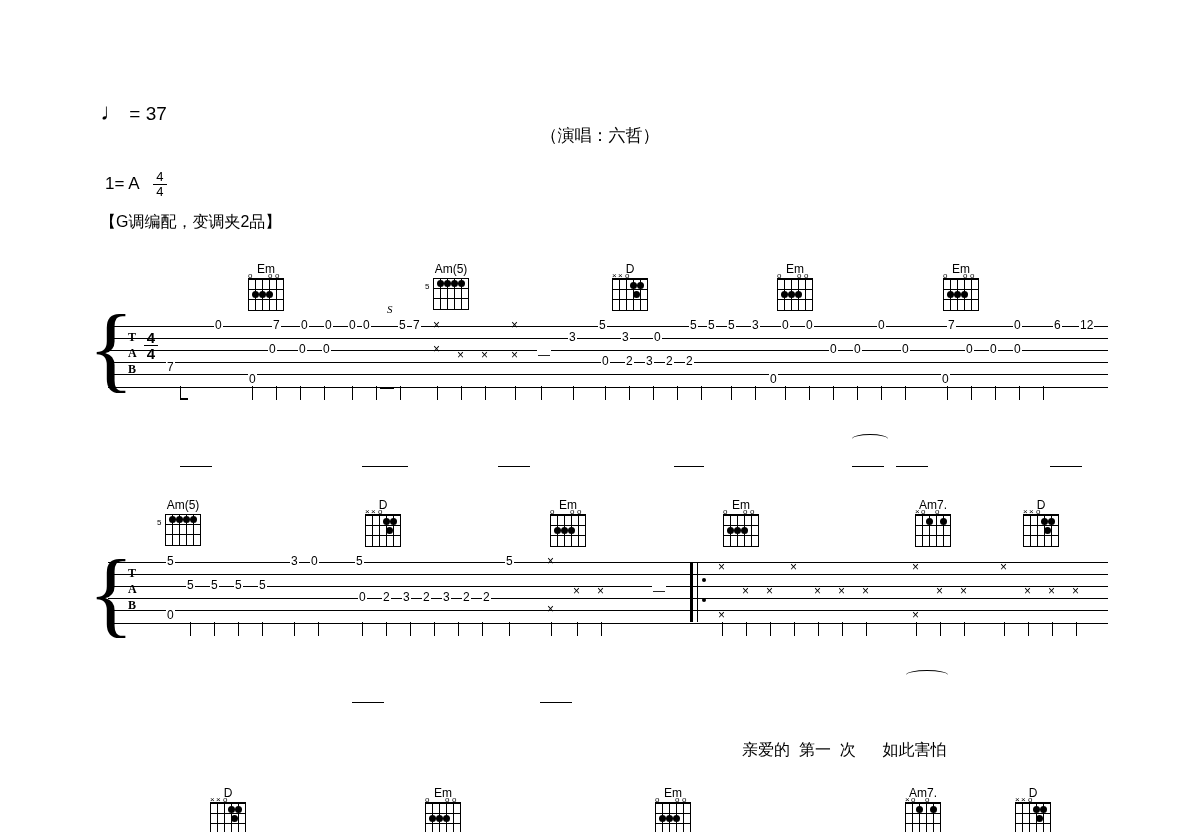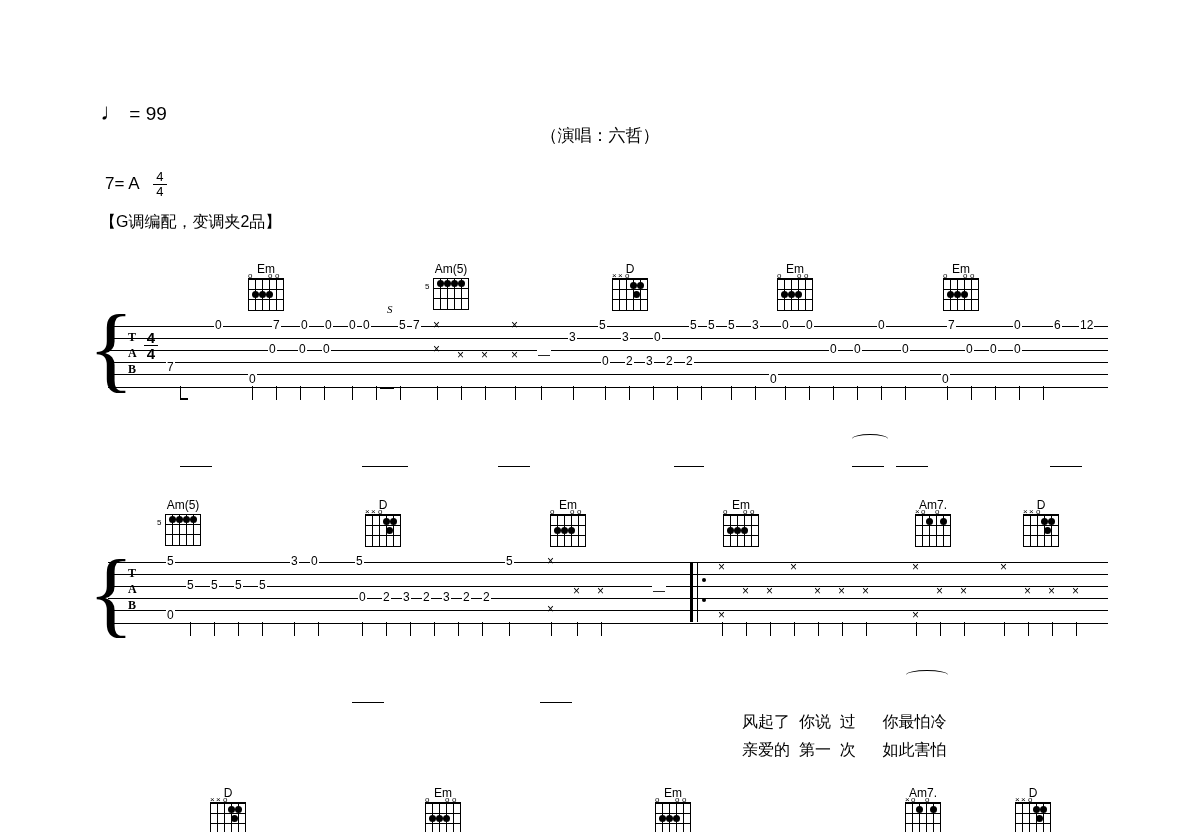--- a/index.html
+++ b/index.html
@@ -62,27 +62,27 @@
   .repeat-dots i{position:absolute;width:4px;height:4px;border-radius:50%;background:#000;}
   .sgliss{position:absolute;font-size:11px;font-style:italic;font-family:"Liberation Serif",serif;}
 </style>
 </head>
 <body>
 
 <div class="sheet">
 
   <div class="tempo">
     <span class="note">♩</span>
-    <span>=  99</span>
+    <span>=  37</span>
   </div>
 
   <div class="subtitle">（演唱：六哲）</div>
 
   <div class="keyline">
-    <span>7=  A</span>
+    <span>1=  A</span>
     <span class="frac">
       <span class="num">4</span>
       <span class="den">4</span>
     </span>
   </div>
   <div class="capo">【G调编配，变调夹2品】</div>
 
 
   <div class="brace" style="left:88px;top:300px;">{</div>
 
@@ -483,21 +483,20 @@
   <div class="barline" style="left:697px;top:562px;height:60px;"></div>
   <div class="repeat-dots" style="left:702px;top:578px;width:8px;height:26px;">
     <i style="left:0;top:0;"></i>
       <i style="left:0;top:20px;"></i>
   </div>
 
   <div class="jp-under" style="left:352px;top:702px;width:32px;"></div>
   <div class="jp-under" style="left:540px;top:702px;width:32px;"></div>
   <div class="slur" style="left:906px;top:670px;width:42px;"></div>
 
-  <div class="lyric" style="left:742px;top:712px;">风起了  你说  过      你最怕冷</div>
   <div class="lyric" style="left:742px;top:740px;">亲爱的  第一  次      如此害怕</div>
 
   <div class="chord" style="left:205px;top:786px;">
     <div class="cname">D</div>
     <div class="grid">
       <span class="v" style="left:6px"></span>
         <span class="v" style="left:13px"></span>
       <span class="v" style="left:20px"></span>
         <span class="v" style="left:27px"></span>
       <span class="h" style="top:9px"></span>

